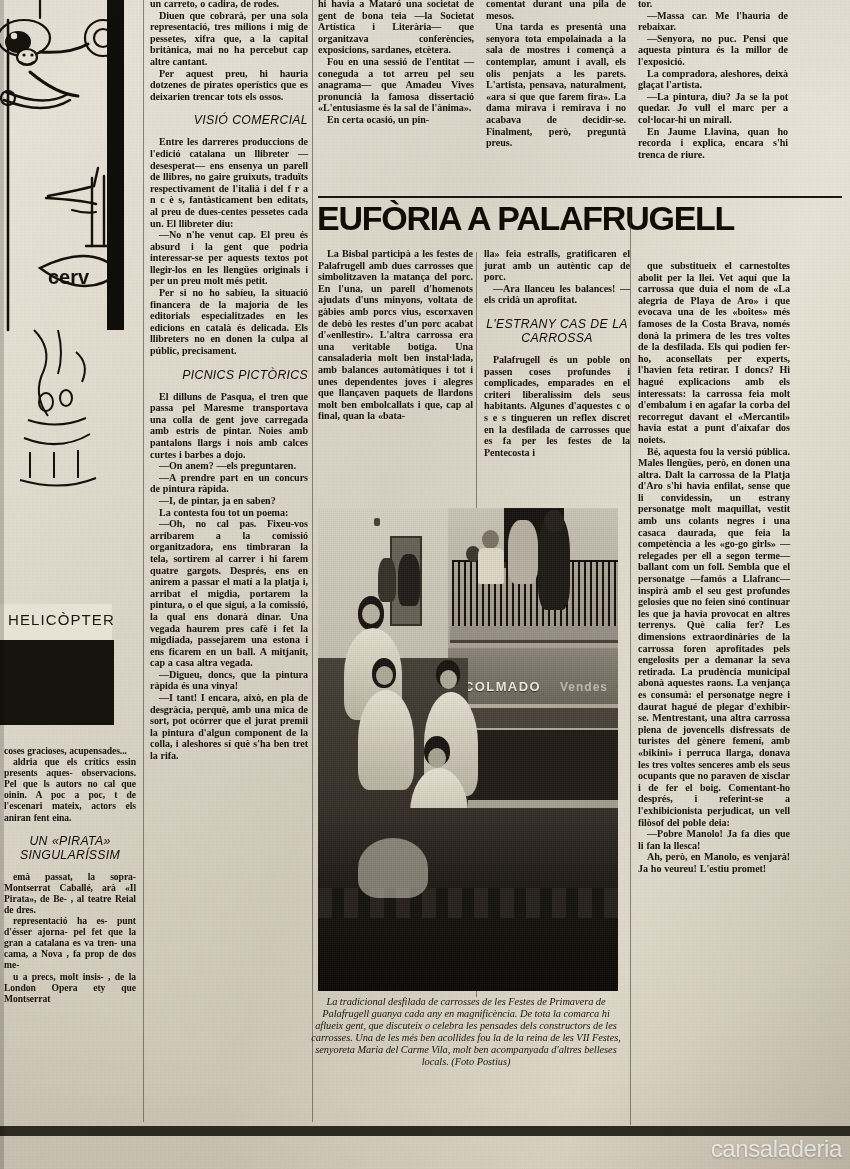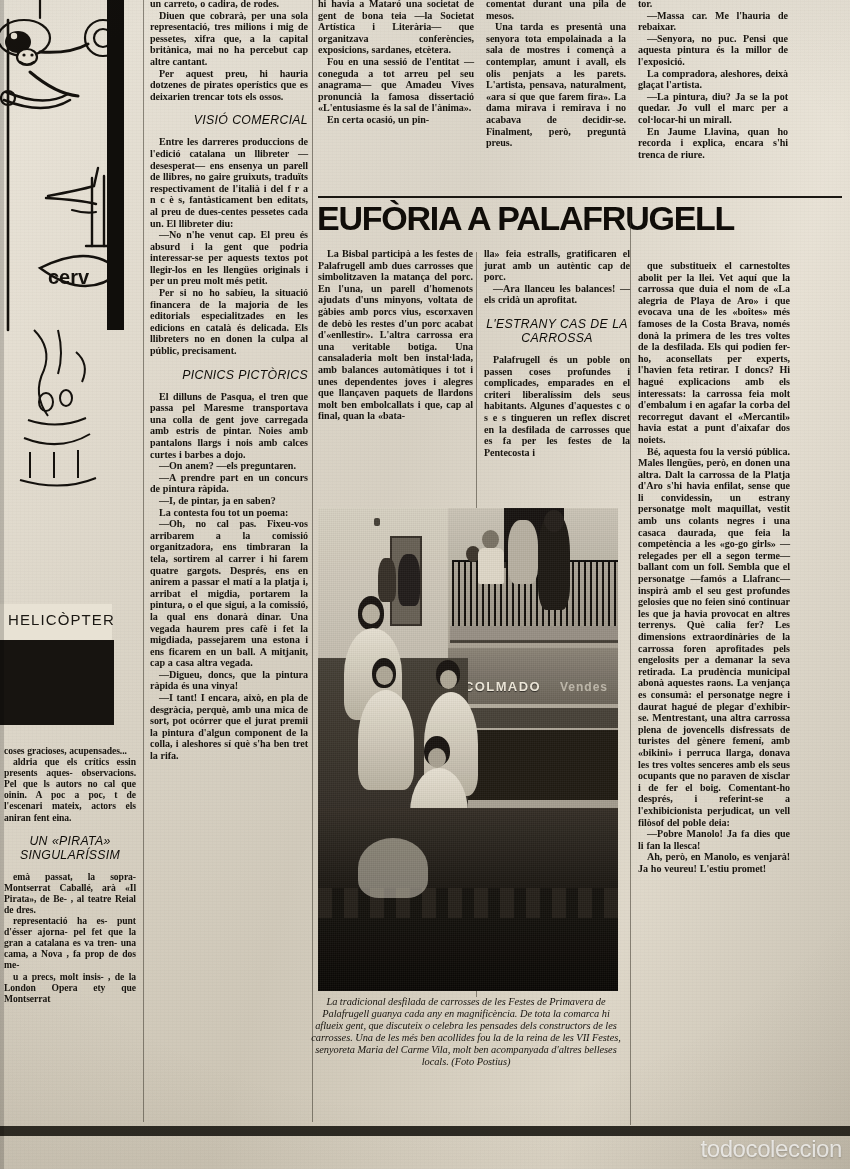--- a/index.html
+++ b/index.html
@@ -313,14 +313,14 @@
     <div class="ph" style="left:0;top:380px;width:300px;height:30px;background:repeating-linear-gradient(90deg,#2e2922 0 14px,#1a1713 14px 26px);opacity:.8;"></div>
     <div class="ph" style="left:40px;top:330px;width:70px;height:60px;background:#d6cfc0;border-radius:50% 50% 30% 30%;opacity:.55;"></div>
     <div id="photograin"></div>
   </div>
 
   <div id="caption">La tradicional desfilada de carrosses de les Festes de Primavera de Palafrugell guanya cada any en magnificència. De tota la comarca hi aflueix gent, que discuteix o celebra les pensades dels constructors de les carrosses. Una de les més ben acollides fou la de la reina de les VII Festes, senyoreta Maria del Carme Vila, molt ben acompanyada d'altres belleses locals. (Foto Postius)</div>
 
   <div id="botbar"></div>
   <div id="leftedge"></div>
   <div id="vignette"></div>
-  <div id="watermark">todocoleccion</div>
+  <div id="watermark">cansaladeria</div>
 </div>
 
 </body></html>

